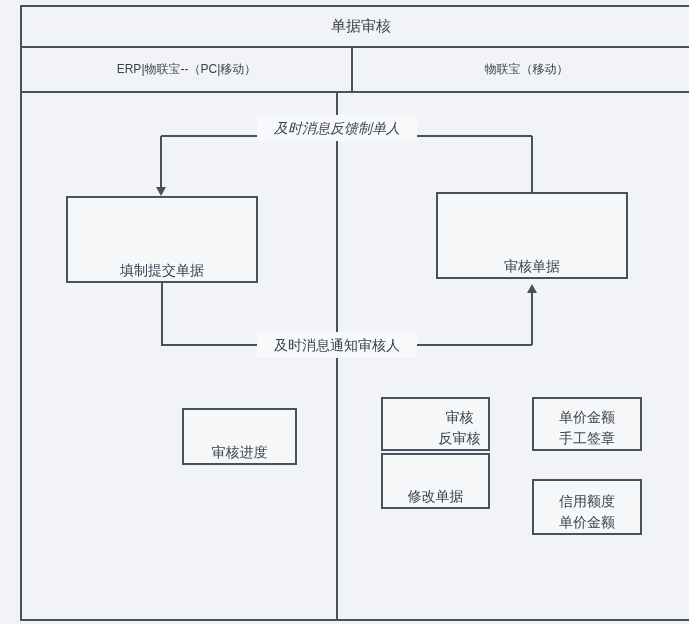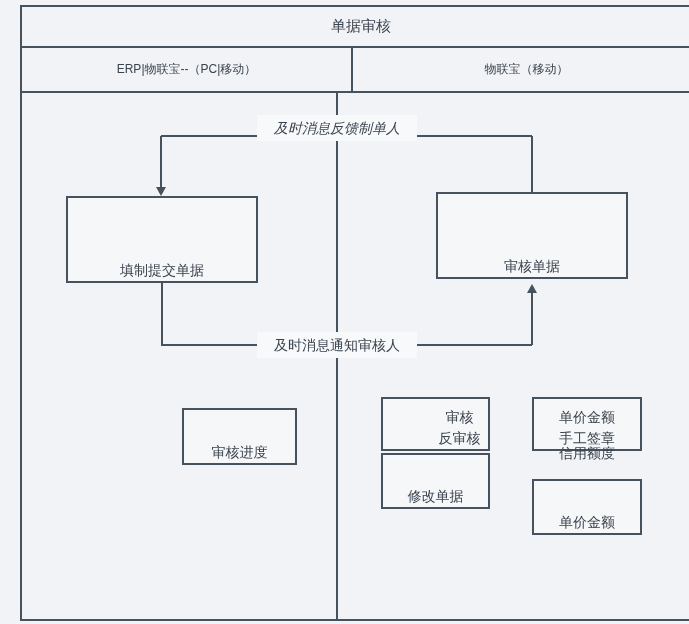--- a/index.html
+++ b/index.html
@@ -112,21 +112,21 @@
   }
   .node-submit { left: 66px;  top: 196px; width: 192px; height: 87px; }
   .node-review { left: 436px; top: 192px; width: 192px; height: 87px; }
 
   .node-fill     { left: 33px;  top: 434px; width: 110px; height: 57px; }
   .node-progress { left: 182px; top: 408px; width: 115px; height: 57px; }
 
   .node-audit    { left: 381px; top: 397px; width: 109px; height: 54px; padding-left: 48px; }
   .node-opinion  { left: 532px; top: 397px; width: 110px; height: 54px; }
   .node-modify   { left: 381px; top: 453px; width: 109px; height: 56px; }
-  .node-credit   { left: 532px; top: 479px; width: 110px; height: 56px; gap: 48px; }
+  .node-credit   { left: 532px; top: 479px; width: 110px; height: 56px; }
 </style>
 </head>
 <body>
 
 <div class="page">
 
   <div class="frame">
     <div class="title-row">
       <span>单据审核</span>
     </div>

